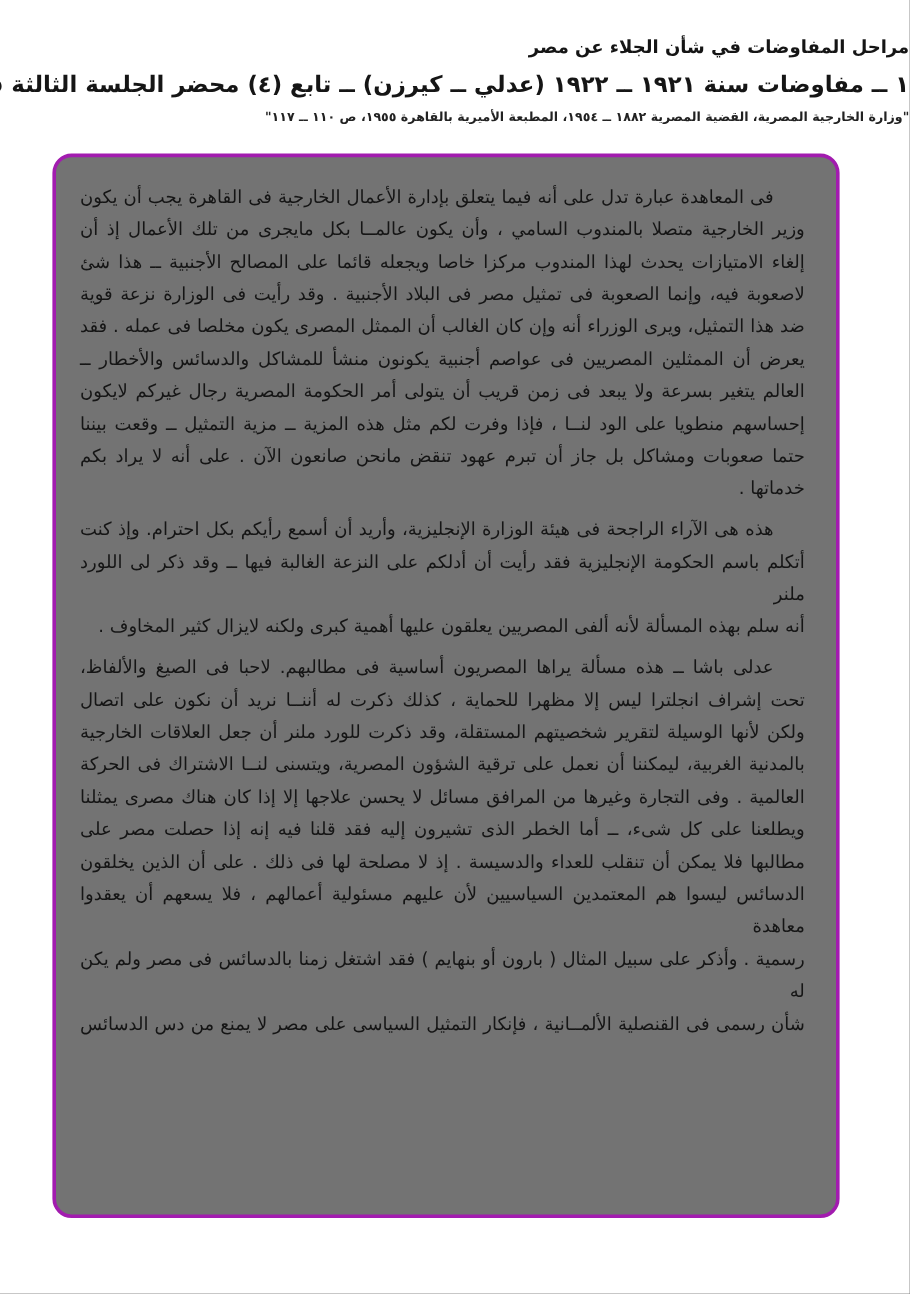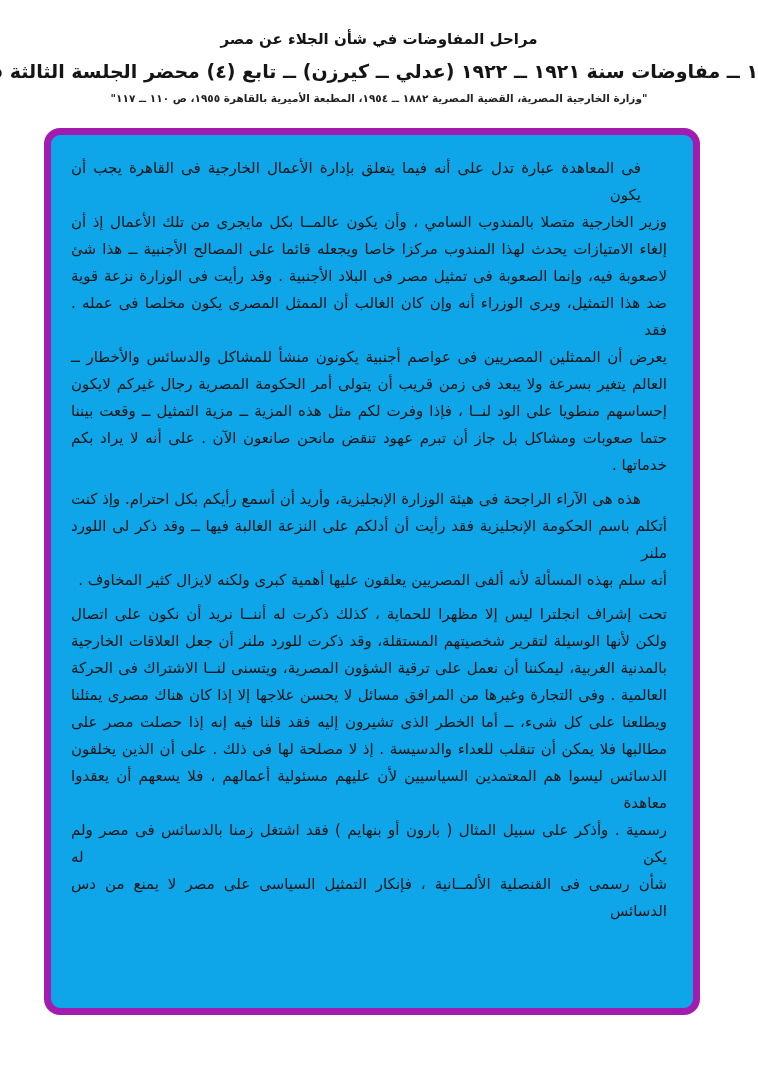--- a/index.html
+++ b/index.html
@@ -5,21 +5,21 @@
   * { margin: 0; padding: 0; box-sizing: border-box; }
   html, body { width: 758px; height: 1078px; }
   body {
     background: #ffffff;
     font-family: "DejaVu Sans", sans-serif;
     color: #151515;
     position: relative;
     overflow: hidden;
     direction: rtl;
   }
-  .page-header { text-align: center; padding-top: 30px; }
+  .page-header { padding-top: 30px; }
   .doc-title {
     font-size: 15px;
     font-weight: bold;
     line-height: 1.2;
   }
   .doc-subtitle {
     font-size: 19px;
     font-weight: bold;
     margin-top: 12px;
     white-space: nowrap;
@@ -31,23 +31,23 @@
     margin-top: 9px;
     white-space: nowrap;
     color: #222;
   }
   .highlight-frame {
     position: absolute;
     left: 44px;
     top: 128px;
     width: 656px;
     height: 887px;
-    border: 7px solid #a21caf;
+    border: 3px solid #a21caf;
     border-radius: 16px;
-    background: #0ea5e9;
+    background: #737373;
     overflow: hidden;
   }
   .body-text {
     padding: 20px 26px 0 20px;
     font-size: 15px;
     line-height: 27px;
     direction: rtl;
   }
   .para { margin-bottom: 7px; }
   .para .line {
@@ -81,20 +81,21 @@
         <span class="line">إحساسهم منطويا على الود لنــا ، فإذا وفرت لكم مثل هذه المزية ــ مزية التمثيل ــ وقعت بيننا</span>
         <span class="line">حتما صعوبات ومشاكل بل جاز أن تبرم عهود تنقض مانحن صانعون الآن . على أنه لا يراد بكم</span>
         <span class="line last">خدماتها .</span>
       </p>
     <p class="para">
         <span class="line first">هذه هى الآراء الراجحة فى هيئة الوزارة الإنجليزية، وأريد أن أسمع رأيكم بكل احترام. وإذ كنت</span>
         <span class="line">أتكلم باسم الحكومة الإنجليزية فقد رأيت أن أدلكم على النزعة الغالبة فيها ــ وقد ذكر لى اللورد ملنر</span>
         <span class="line last">أنه سلم بهذه المسألة لأنه ألفى المصريين يعلقون عليها أهمية كبرى ولكنه لايزال كثير المخاوف .</span>
       </p>
     <p class="para">
+        <span class="line first">عدلى باشا ــ هذه مسألة يراها المصريون أساسية فى مطالبهم. لاحبا فى الصيغ والألفاظ،</span>
         <span class="line">تحت إشراف انجلترا ليس إلا مظهرا للحماية ، كذلك ذكرت له أننــا نريد أن نكون على اتصال</span>
         <span class="line">ولكن لأنها الوسيلة لتقرير شخصيتهم المستقلة، وقد ذكرت للورد ملنر أن جعل العلاقات الخارجية</span>
         <span class="line">بالمدنية الغربية، ليمكننا أن نعمل على ترقية الشؤون المصرية، ويتسنى لنــا الاشتراك فى الحركة</span>
         <span class="line">العالمية . وفى التجارة وغيرها من المرافق مسائل لا يحسن علاجها إلا إذا كان هناك مصرى يمثلنا</span>
         <span class="line">ويطلعنا على كل شىء، ــ أما الخطر الذى تشيرون إليه فقد قلنا فيه إنه إذا حصلت مصر على</span>
         <span class="line">مطالبها فلا يمكن أن تنقلب للعداء والدسيسة . إذ لا مصلحة لها فى ذلك . على أن الذين يخلقون</span>
         <span class="line">الدسائس ليسوا هم المعتمدين السياسيين لأن عليهم مسئولية أعمالهم ، فلا يسعهم أن يعقدوا معاهدة</span>
         <span class="line">رسمية . وأذكر على سبيل المثال ( بارون أو بنهايم ) فقد اشتغل زمنا بالدسائس فى مصر ولم يكن له</span>
         <span class="line">شأن رسمى فى القنصلية الألمــانية ، فإنكار التمثيل السياسى على مصر لا يمنع من دس الدسائس</span>
       </p>

